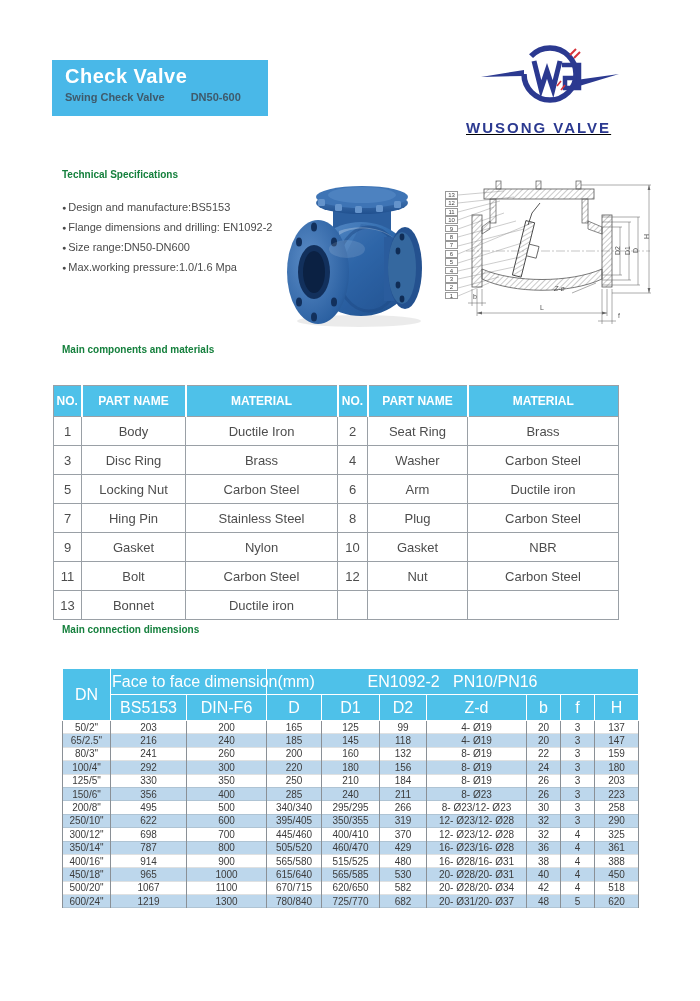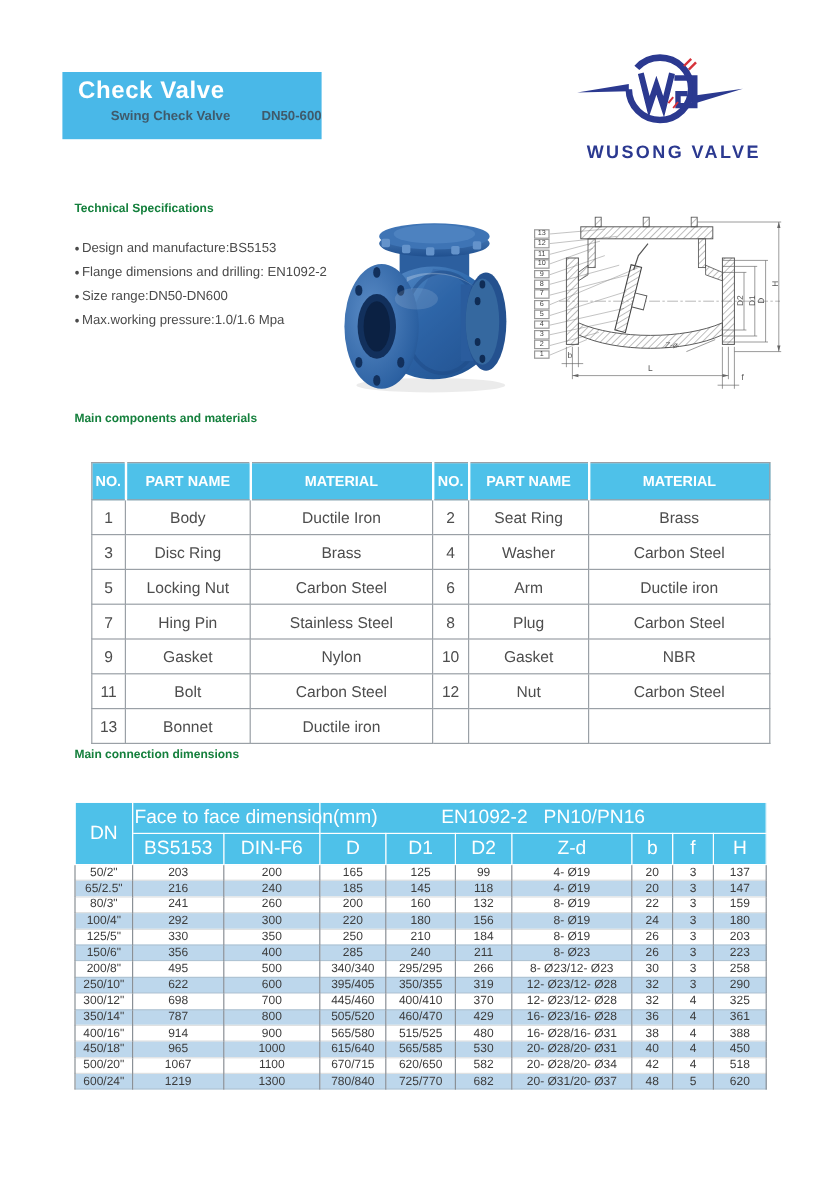--- a/index.html
+++ b/index.html
@@ -3,24 +3,24 @@
 <meta charset="utf-8">
 <style>
   html,body{margin:0;padding:0;background:#fff;}
   .page{position:relative;width:700px;height:1001px;background:#ffffff;overflow:hidden;
         font-family:"Liberation Sans",sans-serif;}
 
   
   .banner{position:absolute;left:52px;top:60px;width:216px;height:56px;background:#49b8e8;
           box-sizing:border-box;padding:5px 0 0 13px;}
   .banner-title{font-size:20px;font-weight:bold;color:#ffffff;letter-spacing:.5px;}
-  .banner-sub{margin-top:3px;font-size:11px;font-weight:bold;color:#3f5a6b;display:flex;gap:26px;justify-content:flex-end;}
-
-  
-  .logo{position:absolute;left:466px;top:36px;width:168px;text-align:right;}
+  .banner-sub{margin-top:3px;font-size:11px;font-weight:bold;color:#3f5a6b;display:flex;gap:26px;}
+
+  
+  .logo{position:absolute;left:466px;top:36px;width:168px;text-align:left;text-decoration:underline;}
   .logo svg{display:block;margin:0 auto;}
   .logo-text{margin-top:1px;font-size:15px;font-weight:bold;color:#2b3990;letter-spacing:2px;}
 
   
   .section-title{position:absolute;left:62px;font-size:10px;font-weight:bold;color:#15803d;}
   #title-specs{top:169px;} #title-comp{top:344px;} #title-dims{top:624px;}
 
   
   .spec-list{position:absolute;left:62px;top:201px;width:230px;list-style:none;margin:0;padding:0;}
   .spec-list li{font-size:11px;color:#4a4a4a;margin-bottom:7.5px;line-height:1.15;}
@@ -34,21 +34,21 @@
   .valve-drawing svg{position:absolute;left:0;top:0;}
   .leader-numbers{position:absolute;left:1px;top:20px;list-style:none;margin:0;padding:0;}
   .leader-numbers li{box-sizing:border-box;width:13px;height:7.8px;border:0.5px solid #999;
       font-size:6px;line-height:7px;text-align:center;color:#444;margin-bottom:0.6px;
       background:rgba(255,255,255,.85);}
   .dim-label{position:absolute;font-size:7px;color:#555;}
   .dim-label.rot{transform:rotate(-90deg);transform-origin:center;}
   .dim-label.it{font-style:italic;}
 
   
-  .components{position:absolute;left:76px;top:385px;width:565px;border-collapse:collapse;table-layout:fixed;}
+  .components{position:absolute;left:53px;top:385px;width:565px;border-collapse:collapse;table-layout:fixed;}
   .components thead th{background:#4ec1e9;color:#fff;font-size:12px;font-weight:bold;height:28px;
       border-left:2px solid #fff;border-top:1px solid #9aa0a6;border-bottom:1px solid #9aa0a6;}
   .components thead th:first-child{border-left:1px solid #9aa0a6;}
   .components thead th:last-child{border-right:1px solid #9aa0a6;}
   .components tbody td{height:26px;text-align:center;font-size:13px;color:#4d4d4d;
       border:1px solid #9aa0a6;background:#fff;}
 
   
   .dims{position:absolute;left:62px;top:668px;width:576px;border-collapse:collapse;table-layout:fixed;}
   .dims thead th{background:#4ec1e9;color:#fff;font-weight:normal;font-size:16px;height:23px;

